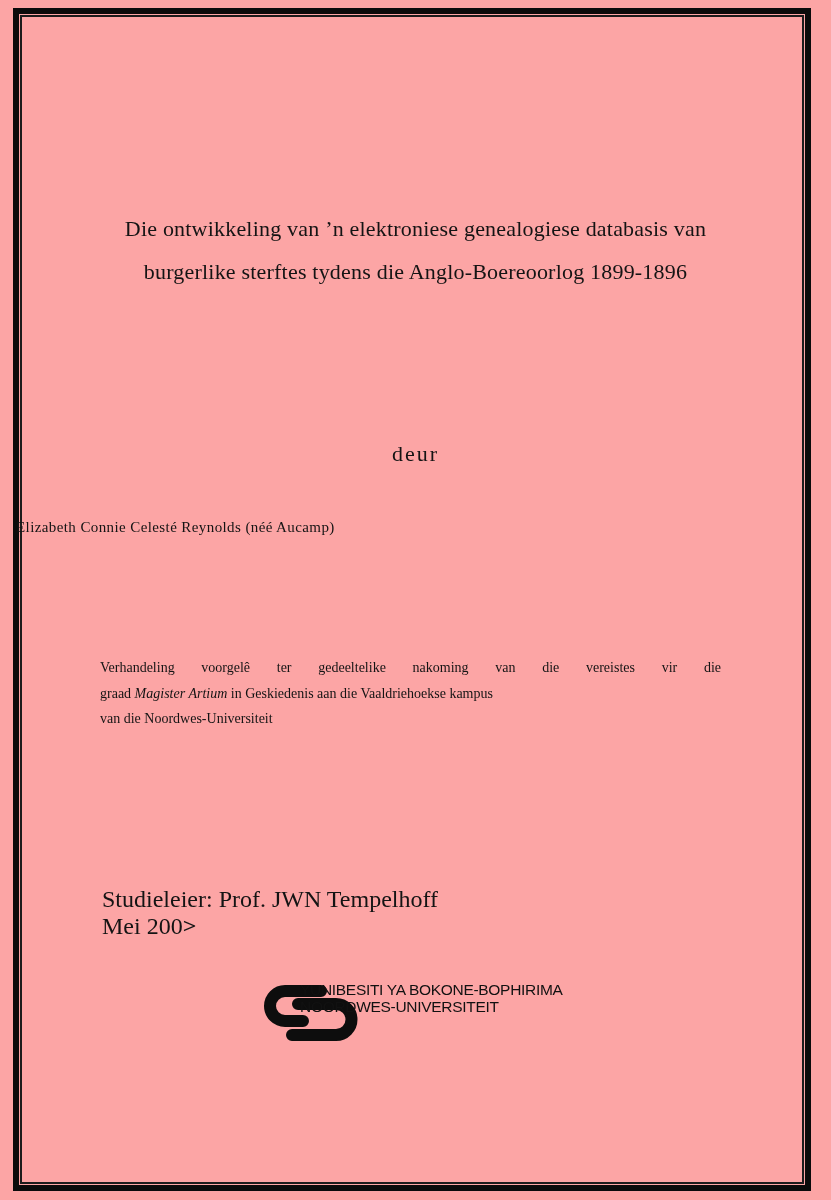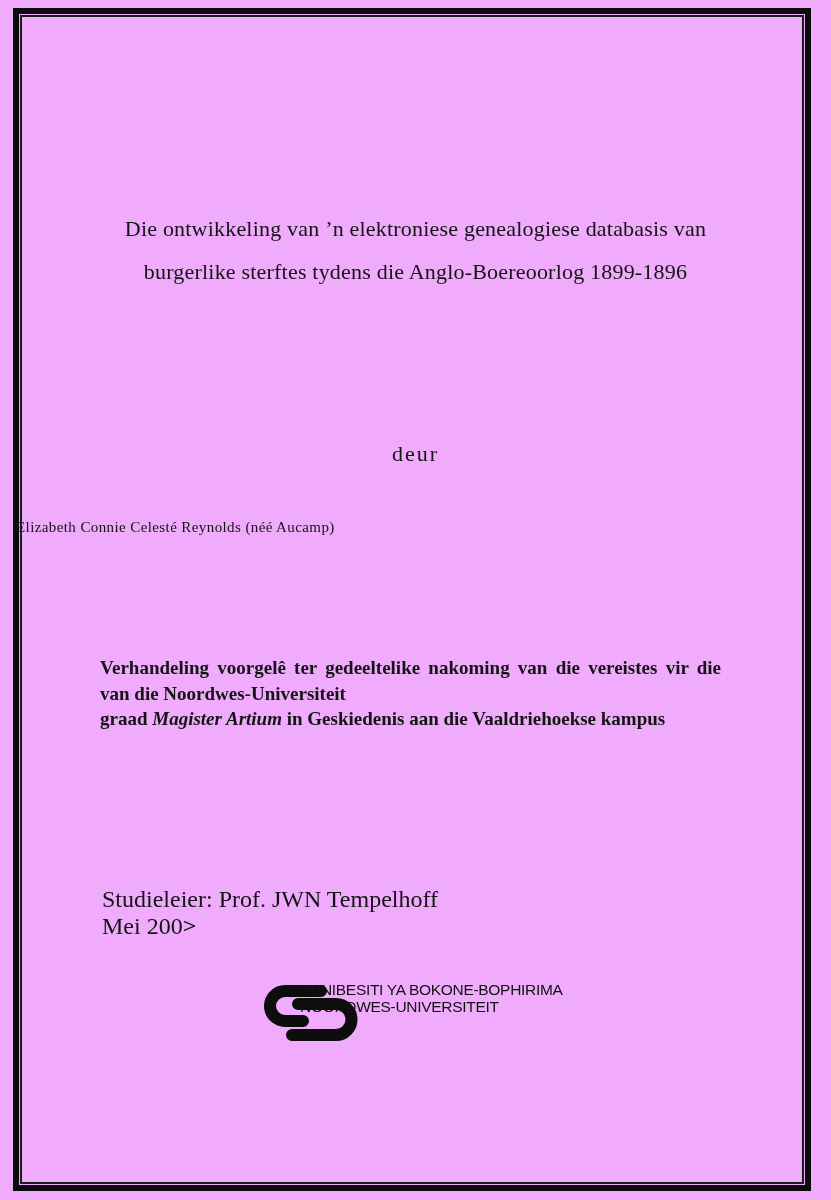--- a/index.html
+++ b/index.html
@@ -4,21 +4,21 @@
 <style>
   html, body {
     margin: 0;
     padding: 0;
     background: #ffffff;
   }
   .canvas {
     position: relative;
     width: 831px;
     height: 1200px;
-    background: #f0abfc;
+    background: #fca5a5;
     overflow: hidden;
     font-family: "Liberation Serif", serif;
     color: #141414;
   }
   
   .frame-outer {
     position: absolute;
     left: 13px;
     top: 8px;
     width: 798px;
@@ -58,23 +58,22 @@
     top: 519px;
     text-align: left;
     font-size: 15px;
     letter-spacing: 0.4px;
   }
   .statement {
     position: absolute;
     left: 100px;
     top: 655px;
     width: 621px;
-    font-size: 19px;
+    font-size: 14px;
     line-height: 25.5px;
-    font-weight: bold;
   }
   .statement .justified {
     text-align: justify;
     text-align-last: justify;
   }
   .statement em {
     font-style: italic;
   }
   .supervisor-block {
     position: absolute;
@@ -129,22 +128,22 @@
     <div>Die ontwikkeling van ’n elektroniese genealogiese databasis van</div>
     <div>burgerlike sterftes tydens die Anglo-Boereoorlog 1899-1896</div>
   </div>
 
   <div class="byline">deur</div>
 
   <div class="author-line">Elizabeth Connie Celesté Reynolds (néé Aucamp)</div>
 
   <div class="statement">
     <div class="justified">Verhandeling voorgelê ter gedeeltelike nakoming van die vereistes vir die</div>
+    <div><span>graad </span><em>Magister Artium</em><span> in Geskiedenis aan die Vaaldriehoekse kampus</span></div>
     <div>van die Noordwes-Universiteit</div>
-    <div><span>graad </span><em>Magister Artium</em><span> in Geskiedenis aan die Vaaldriehoekse kampus</span></div>
   </div>
 
   <div class="supervisor-block">
     <div>Studieleier: Prof. JWN Tempelhoff</div>
     <div><span>Mei 200</span><span class="date-glyph">&gt;</span></div>
   </div>
 
   <div class="logo">
     <svg class="logo-mark" viewBox="0 0 105 66" aria-hidden="true">
       <path d="M 63 13 H 27 A 15 15 0 0 0 27 43 H 45" fill="none" stroke="#0d0d0d" stroke-width="12" stroke-linecap="round" stroke-linejoin="round"></path>

